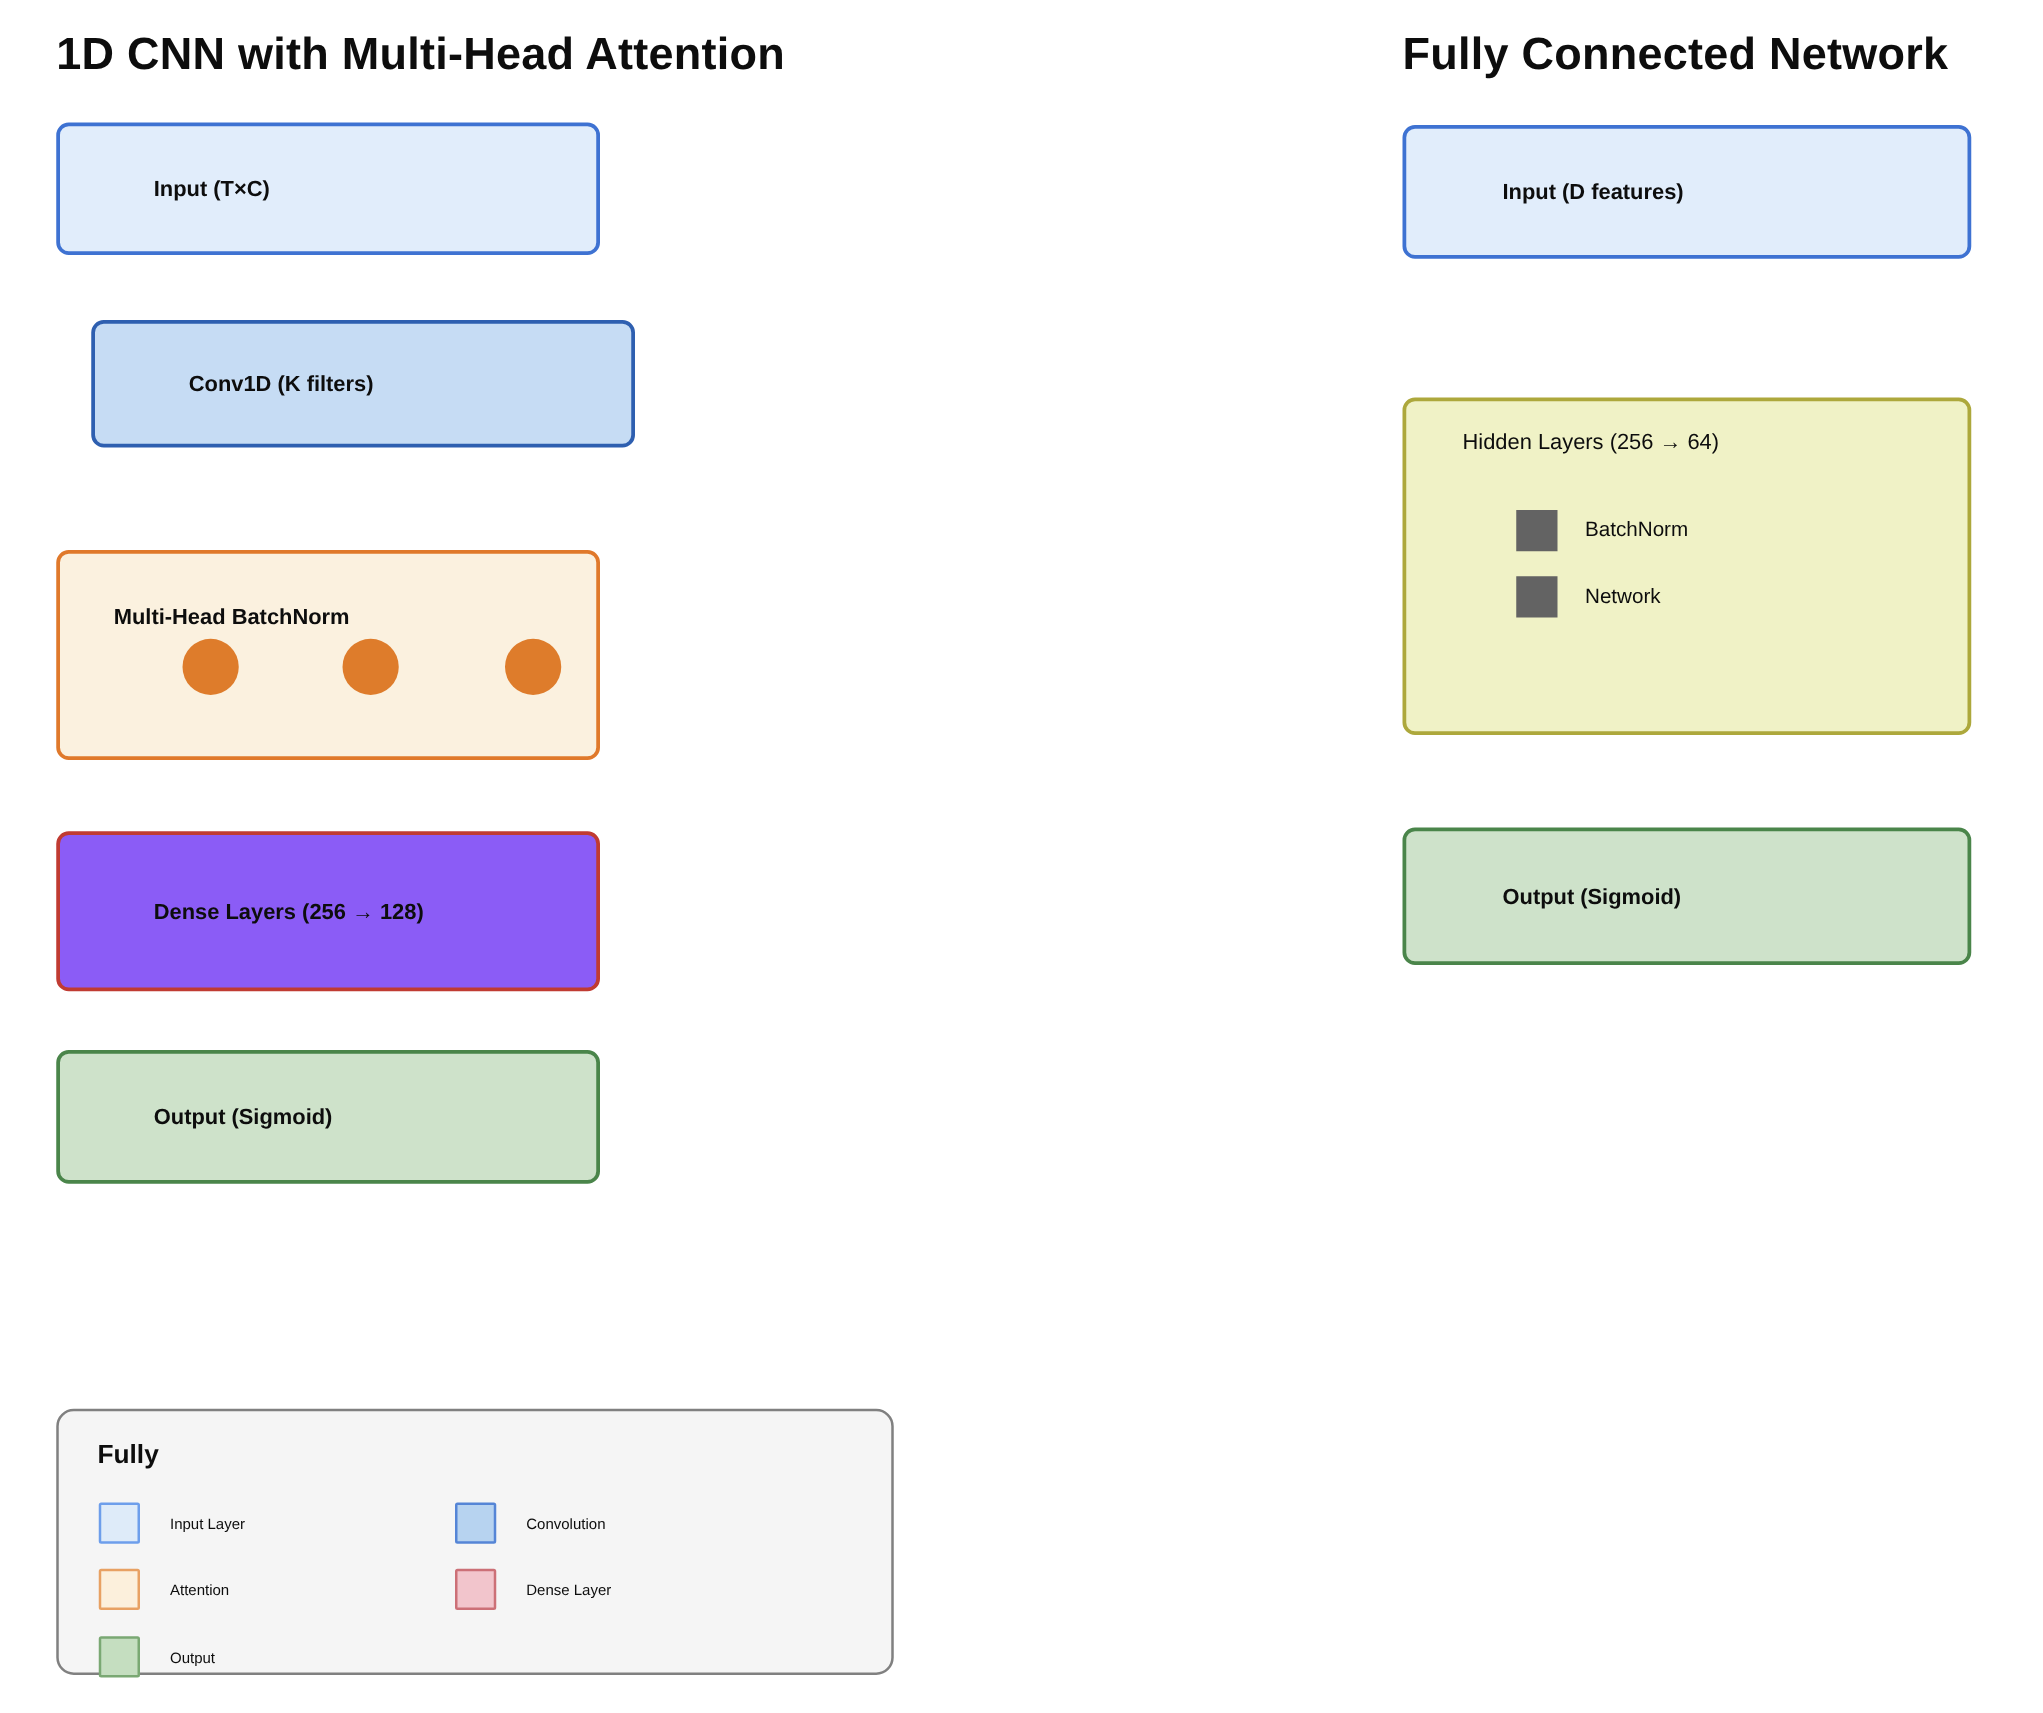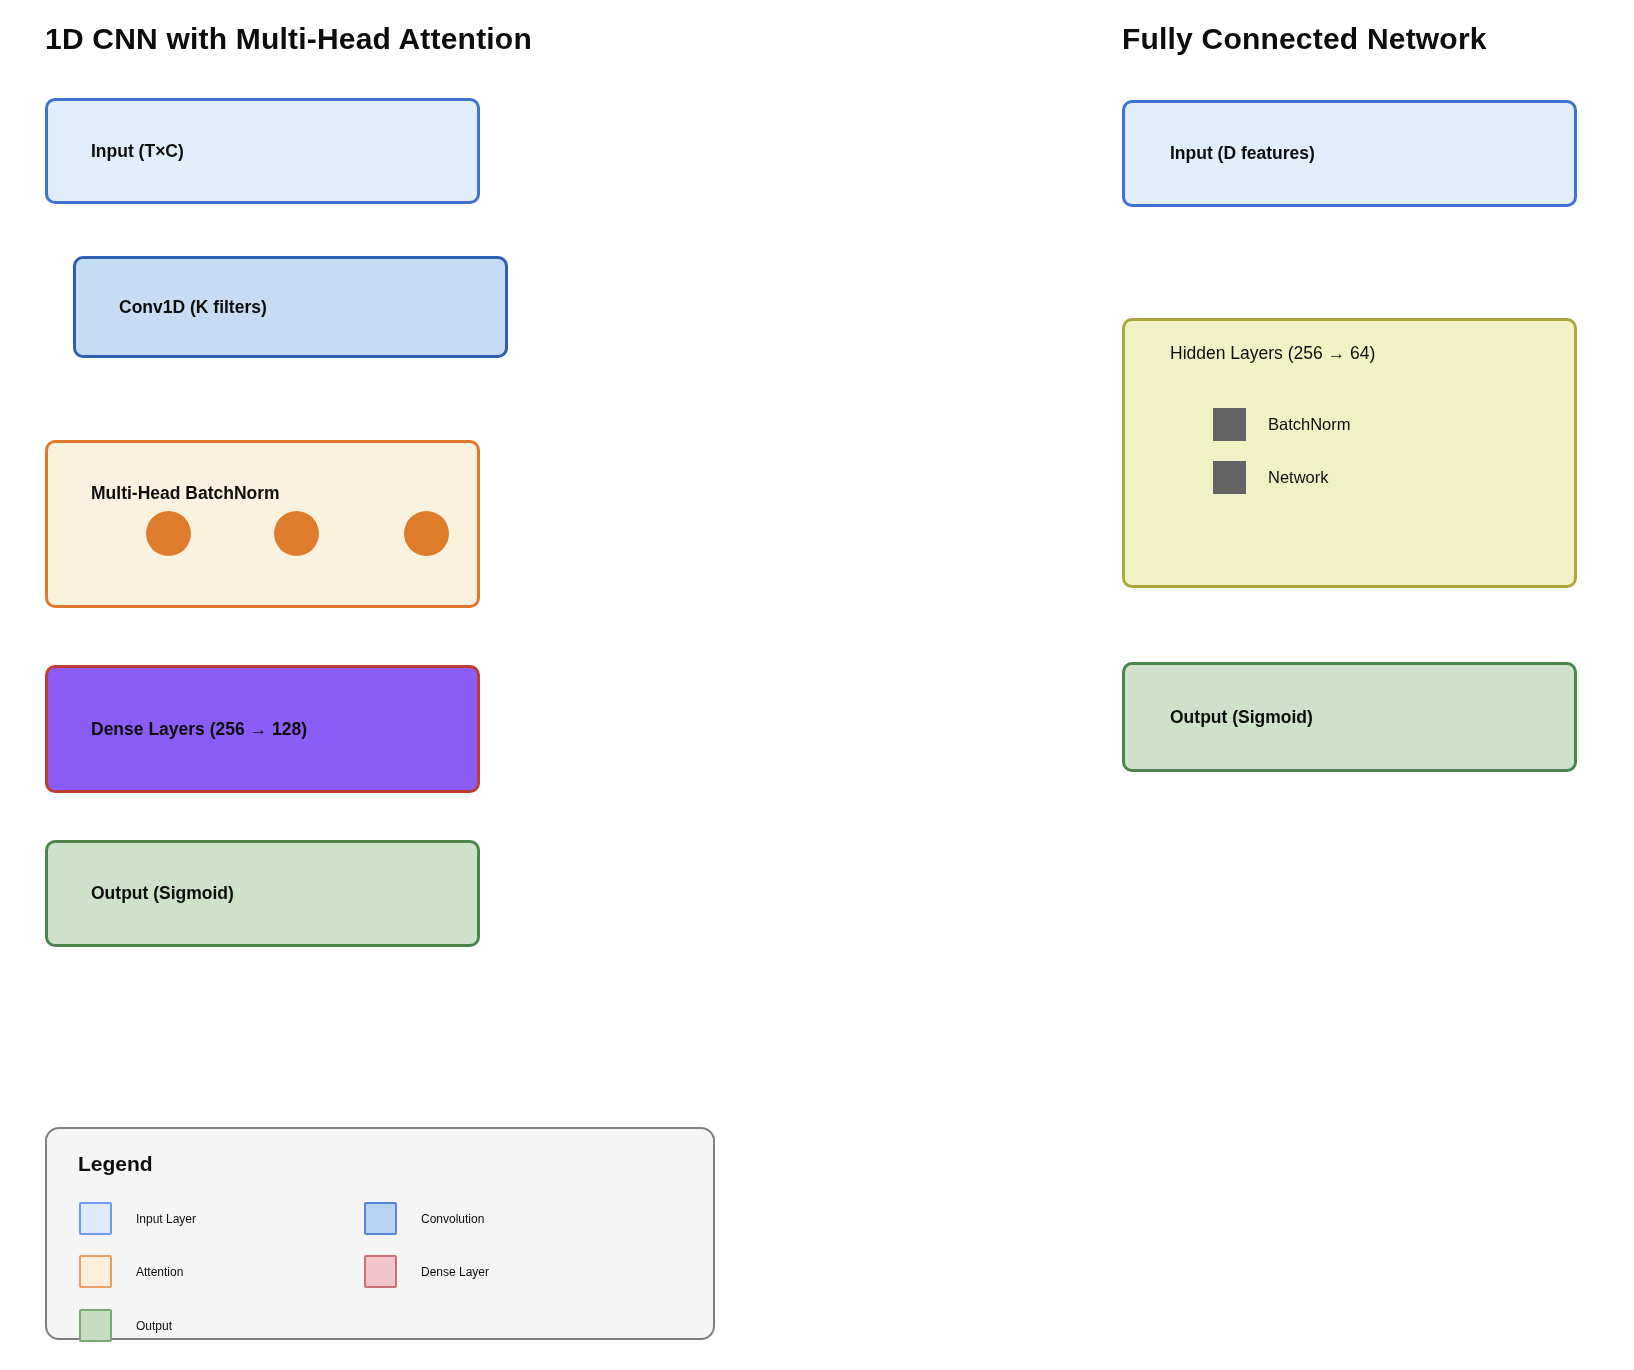--- a/index.html
+++ b/index.html
@@ -9,32 +9,33 @@
     font-family: "Liberation Sans", sans-serif;
     color: #0d0d0d;
     overflow: hidden;
     position: relative;
   }
   * { box-sizing: border-box; }
 
   .col-title {
     position: absolute;
     margin: 0;
-    font-size: 30px;
+    font-size: 36px;
     font-weight: bold;
     letter-spacing: 0.2px;
     white-space: nowrap;
   }
 
   .box {
     position: absolute;
     border-radius: 10px;
     border: 3px solid #000;
     display: flex;
     align-items: center;
+    padding-left: 32px;
   }
   .box-label {
     font-size: 17.5px;
     font-weight: bold;
     padding-left: 43px;
     white-space: nowrap;
   }
   .box.right-col .box-label { padding-left: 45px; }
 
   
@@ -144,21 +145,21 @@
     <span class="hl-swatch" style="background: rgb(99, 99, 99);"></span>
     <span class="hl-label">Network</span>
   </div>
 </div>
 
 <div class="box right-col" style="left: 1122px; top: 662px; width: 455px; height: 110px; background: rgb(206, 226, 202); border-color: rgb(74, 133, 74);">
   <span class="box-label">Output (Sigmoid)</span>
 </div>
 
 <div class="legend" style="background: rgb(245, 245, 245); border-color: rgb(128, 128, 128);">
-  <span class="legend-title">Legend</span>
+  <span class="legend-title">Fully</span>
 
   <div class="legend-item" style="left:32px; top:73px">
     <span class="legend-swatch" style="background: rgb(222, 235, 249); border-color: rgb(109, 158, 235);"></span>
     <span class="legend-label">Input Layer</span>
   </div>
 
   <div class="legend-item" style="left:317px; top:73px">
     <span class="legend-swatch" style="background: rgb(183, 211, 240); border-color: rgb(85, 133, 214);"></span>
     <span class="legend-label">Convolution</span>
   </div>

